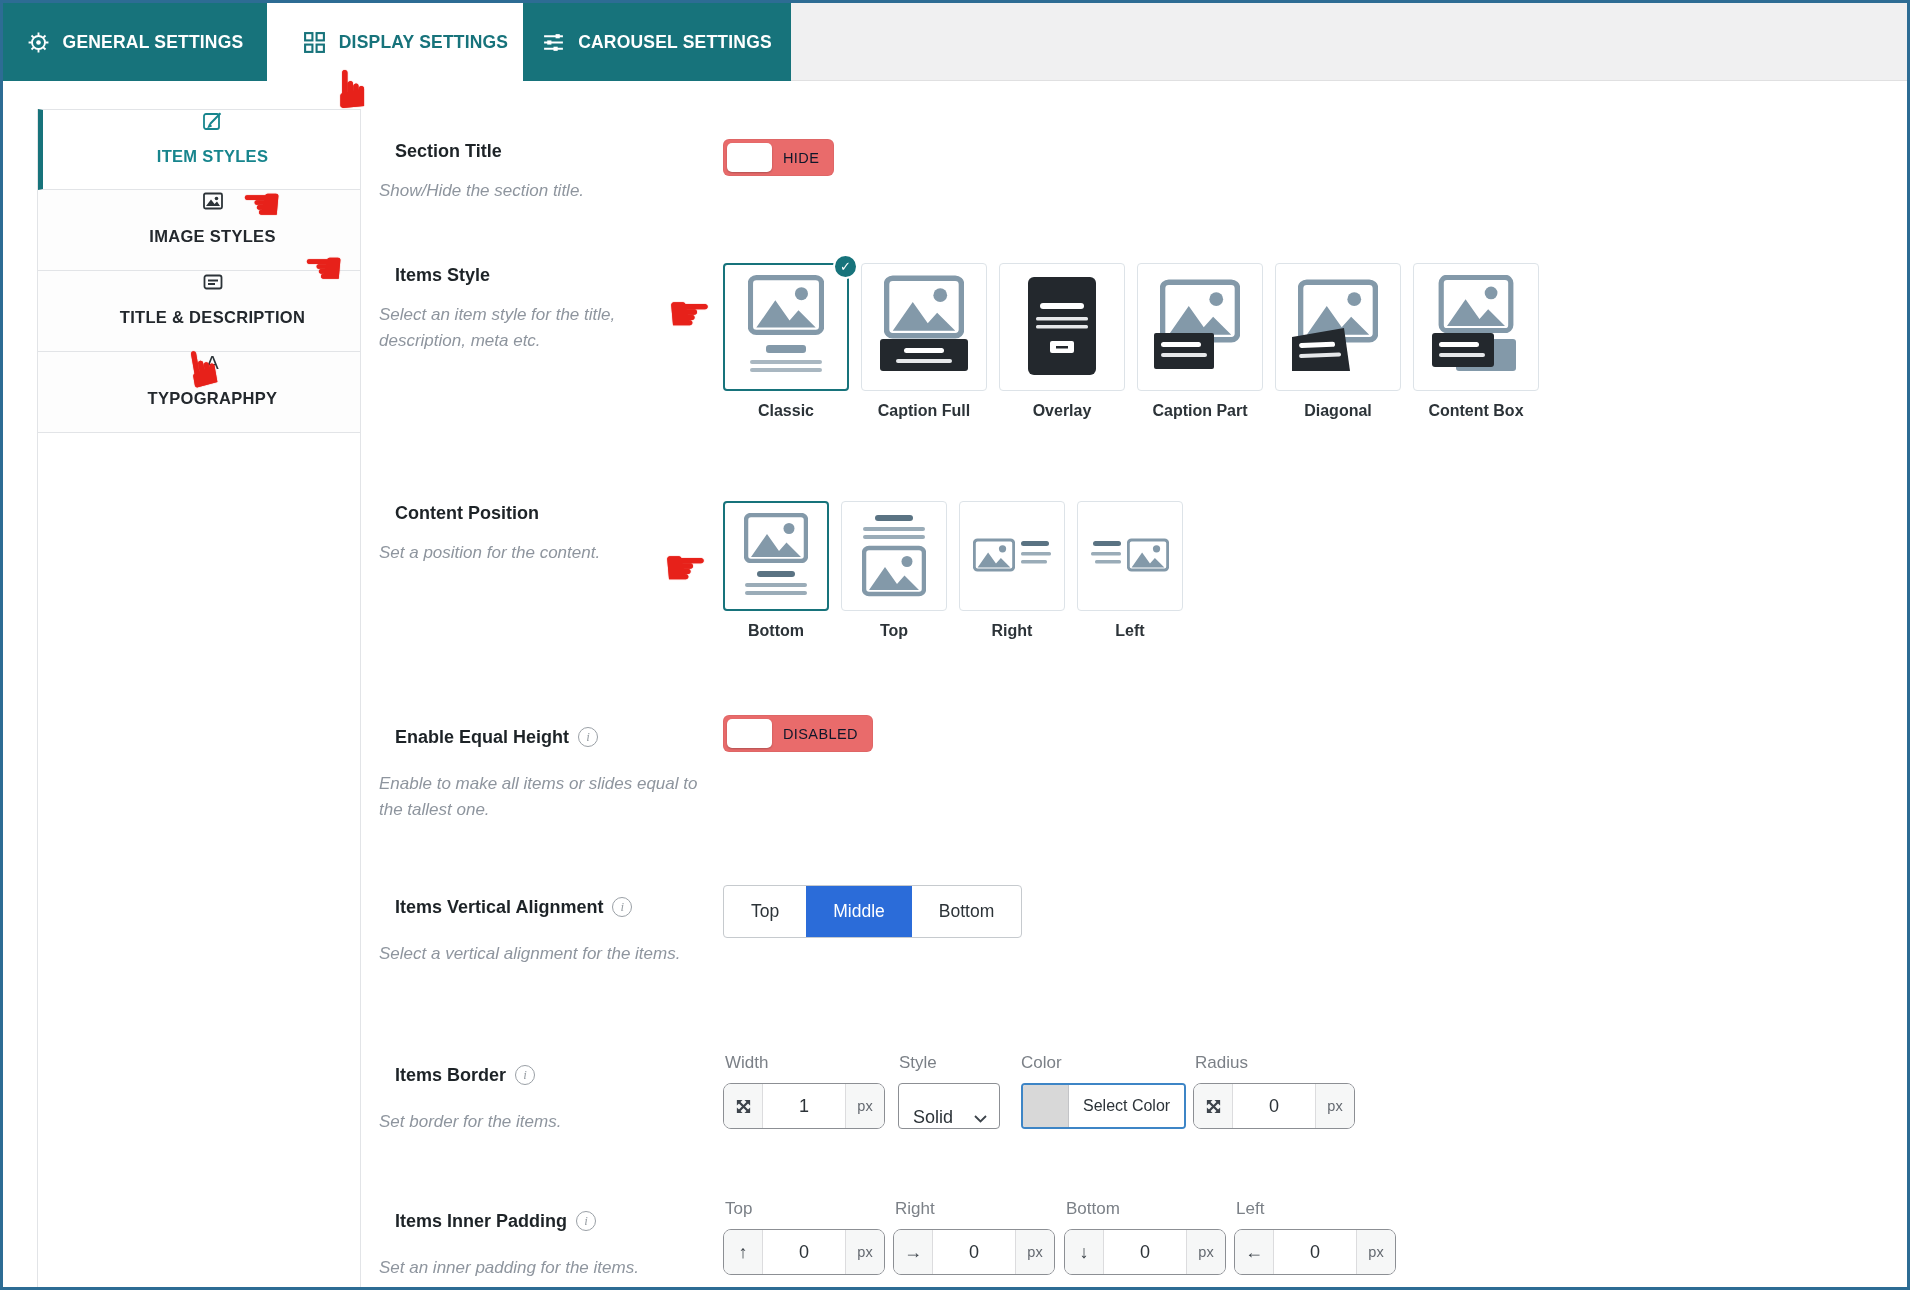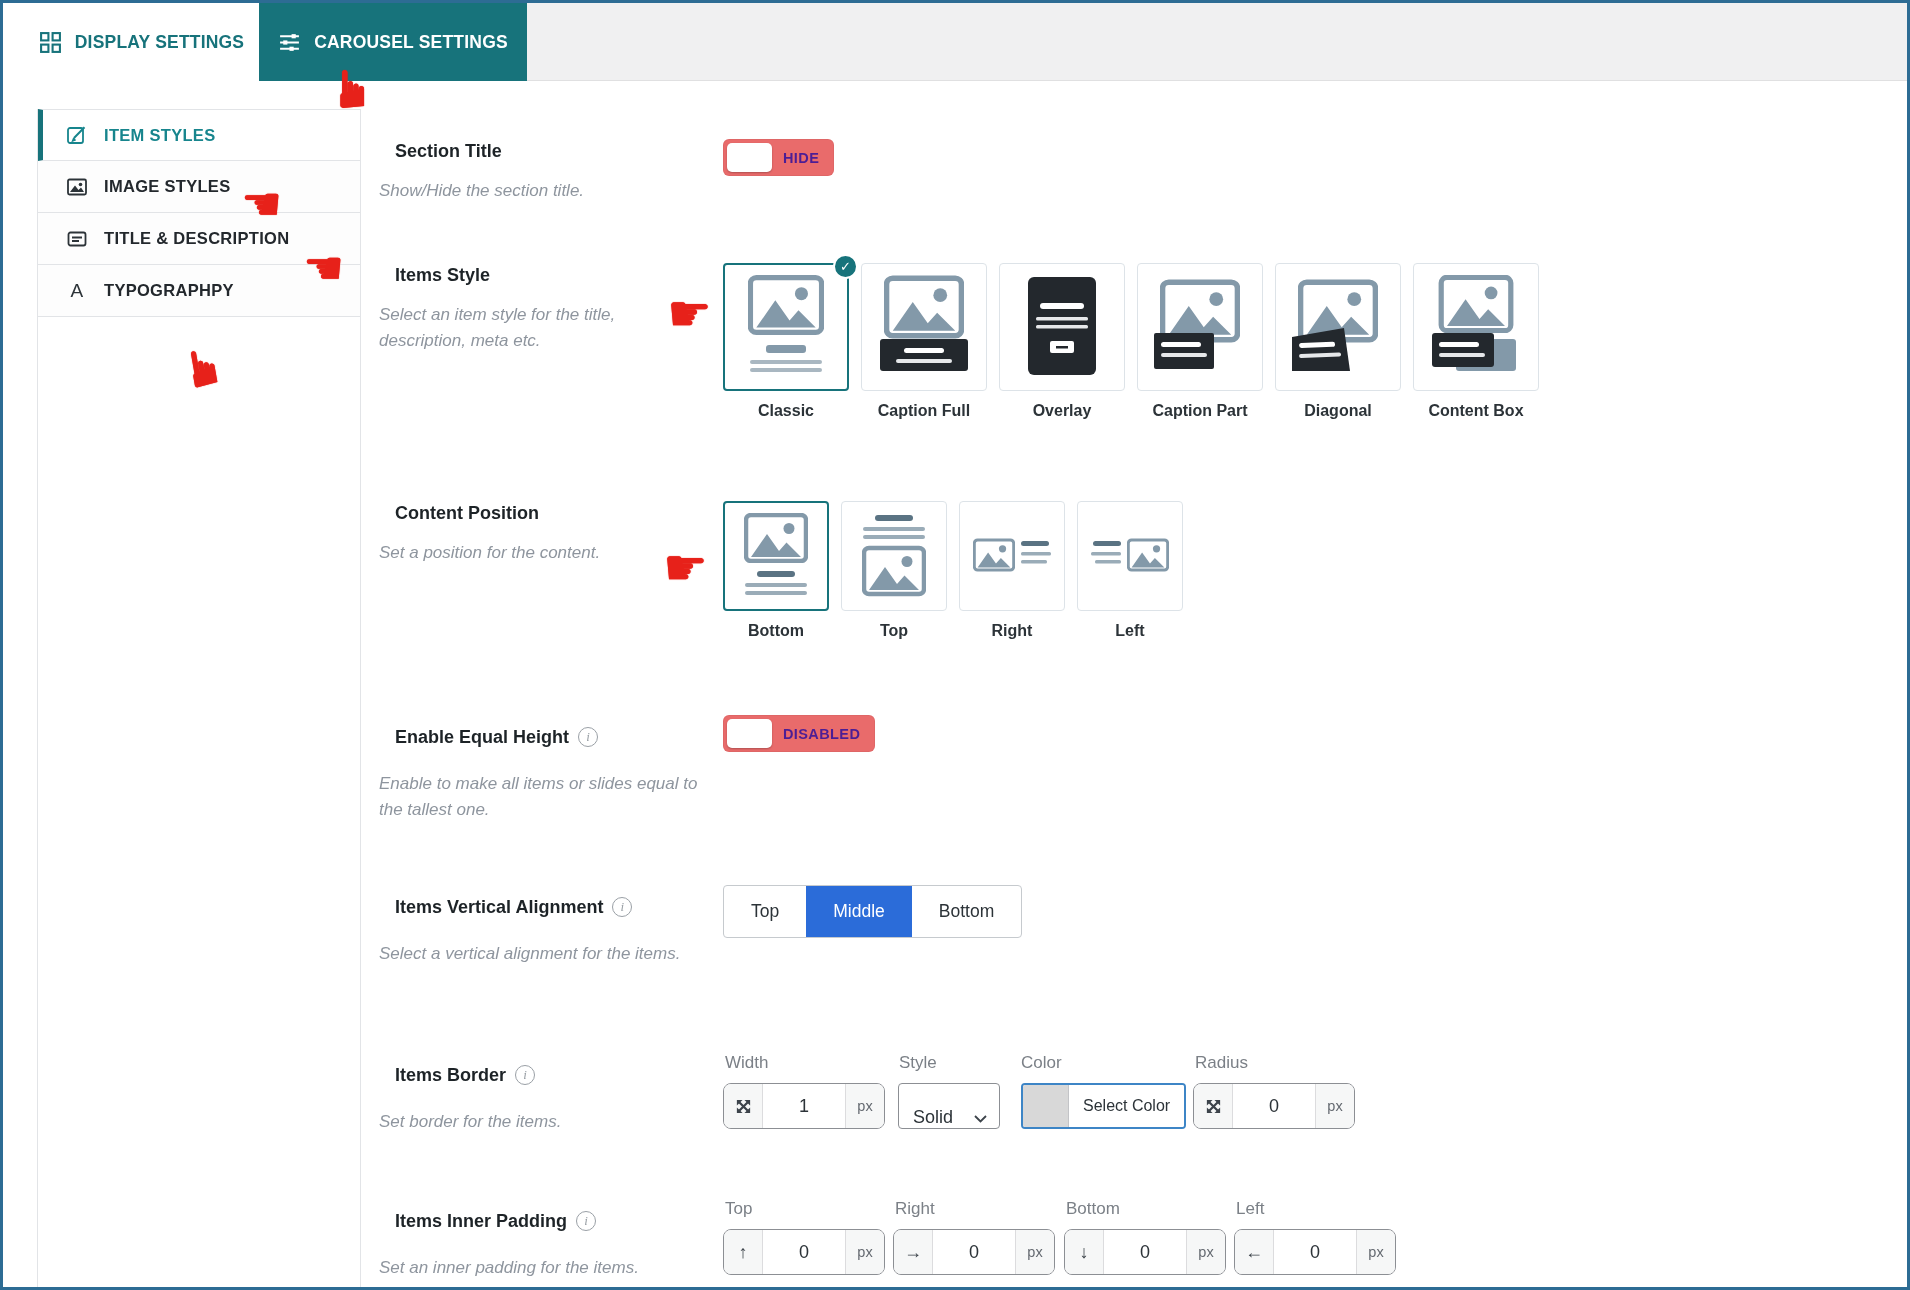--- a/index.html
+++ b/index.html
@@ -18,40 +18,40 @@
   .tab.t1 { width:264px; }
   .tab.t2 { width:256px; }
   .tab.t3 { width:268px; }
   .tab.active { background:#fff; color:#17737b;padding-left:21px; }
   .tab svg { display:block; }
   .header-filler { flex:1; background:#f0f0f1; border-bottom:1px solid #e0e0e1; }
 
   
   .sidebar { position:absolute; left:34px; top:106px; bottom:0; width:324px;
              border-left:1px solid #e2e4e7; border-right:1px solid #e2e4e7; background:#fff; }
-  .side-item { height:52px; display:flex; align-items:center; gap:15px; padding-left:27px;
+  .side-item { height:81px; display:flex; align-items:center; gap:15px; padding-left:27px;
                border-bottom:1px solid #e2e4e7; color:#23282d; font-weight:bold;
-               font-size:16.5px; letter-spacing:.3px; background:#fdfdfd; cursor:pointer; }
+               font-size:16.5px; letter-spacing:.3px; background:#fdfdfd; cursor:pointer;flex-direction:column; }
   .side-item:first-child { border-top:1px solid #e2e4e7; }
   .side-item.active { color:#17858d; background:#fff; border-left:5px solid #17737b; padding-left:22px; }
   .side-item .s-icon { width:24px; display:flex; justify-content:center; }
 
   
   .sec-title { position:absolute; left:392px; font-size:18px; font-weight:bold; color:#1d2327; }
   .sec-desc  { position:absolute; left:376px; font-size:17px; font-style:italic; color:#8e959e; line-height:1.55; }
   .info { display:inline-block; width:20px; height:20px; border:1.5px solid #9aa0a6; border-radius:50%;
           color:#9aa0a6; font-size:13px; line-height:17px; text-align:center; font-style:italic;
           font-family:"Liberation Serif", serif; font-weight:normal; margin-left:9px; vertical-align:2px; }
 
   
   .toggle { position:absolute; display:inline-flex; align-items:center; height:37px;
             background:#e96b6b; border-radius:6px; padding:0 15px 0 4px; gap:11px; cursor:pointer;
             box-shadow: inset 0 0 0 1px rgba(0,0,0,.04); }
   .knob { width:45px; height:29px; background:#fff; border-radius:5px; box-shadow:0 1px 2px rgba(0,0,0,.25); }
-  .toggle-label { color:#4c1d95; font-weight:bold; font-size:14.5px; letter-spacing:.4px; }
+  .toggle-label { color:#0f172a; font-weight:normal; font-size:14.5px; letter-spacing:.4px; }
 
   
   .opt-row { position:absolute; display:flex; gap:12px; }
   .opt { display:flex; flex-direction:column; align-items:center; cursor:pointer; }
   .opt-box { position:relative; background:#fff; border:1.5px solid #dde3e8; border-radius:4px;
              display:flex; align-items:center; justify-content:center; }
   .style-opt .opt-box { width:126px; height:128px; }
   .pos-opt .opt-box { width:106px; height:110px; }
   .opt.selected .opt-box { border:2px solid #17737b; }
   .opt-caption { margin-top:11px; font-size:16px; font-weight:bold; color:#2c3338; }
@@ -102,20 +102,30 @@
   <symbol id="sym-img" viewBox="0 0 64 50">
     <rect x="2" y="2" width="60" height="46" rx="5" fill="#fff" stroke="#8399a9" stroke-width="4.5"></rect>
     <circle cx="45" cy="15.5" r="5.5" fill="#8399a9"></circle>
     <path d="M7 44 L23 21 L35 38 L42.5 29.5 L57 44 Z" fill="#8399a9"></path>
   </symbol>
 </svg>
 
 <div class="screen">
 
   <div class="header">
+    <div class="tab t1">
+      <span>
+        <svg width="23" height="23" viewBox="0 0 22 22" fill="none" stroke="#fff" stroke-width="1.8">
+          <circle cx="11" cy="11" r="6.2"></circle>
+            <circle cx="11" cy="11" r="2.2" fill="#fff" stroke="none"></circle>
+          <path d="M11 1.5v3M11 17.5v3M1.5 11h3M17.5 11h3M4.3 4.3l2.1 2.1M15.6 15.6l2.1 2.1M17.7 4.3l-2.1 2.1M6.4 15.6l-2.1 2.1"></path>
+        </svg>
+      </span>
+      <span>GENERAL SETTINGS</span>
+    </div>
     <div class="tab t2 active">
       <span>
         <svg width="23" height="23" viewBox="0 0 22 22" fill="none" stroke="#17737b" stroke-width="2">
           <rect x="2" y="2" width="7" height="7"></rect>
             <rect x="13" y="2" width="7" height="7"></rect>
           <rect x="2" y="13" width="7" height="7"></rect>
             <rect x="13" y="13" width="7" height="7"></rect>
         </svg>
       </span>
       <span>DISPLAY SETTINGS</span>

